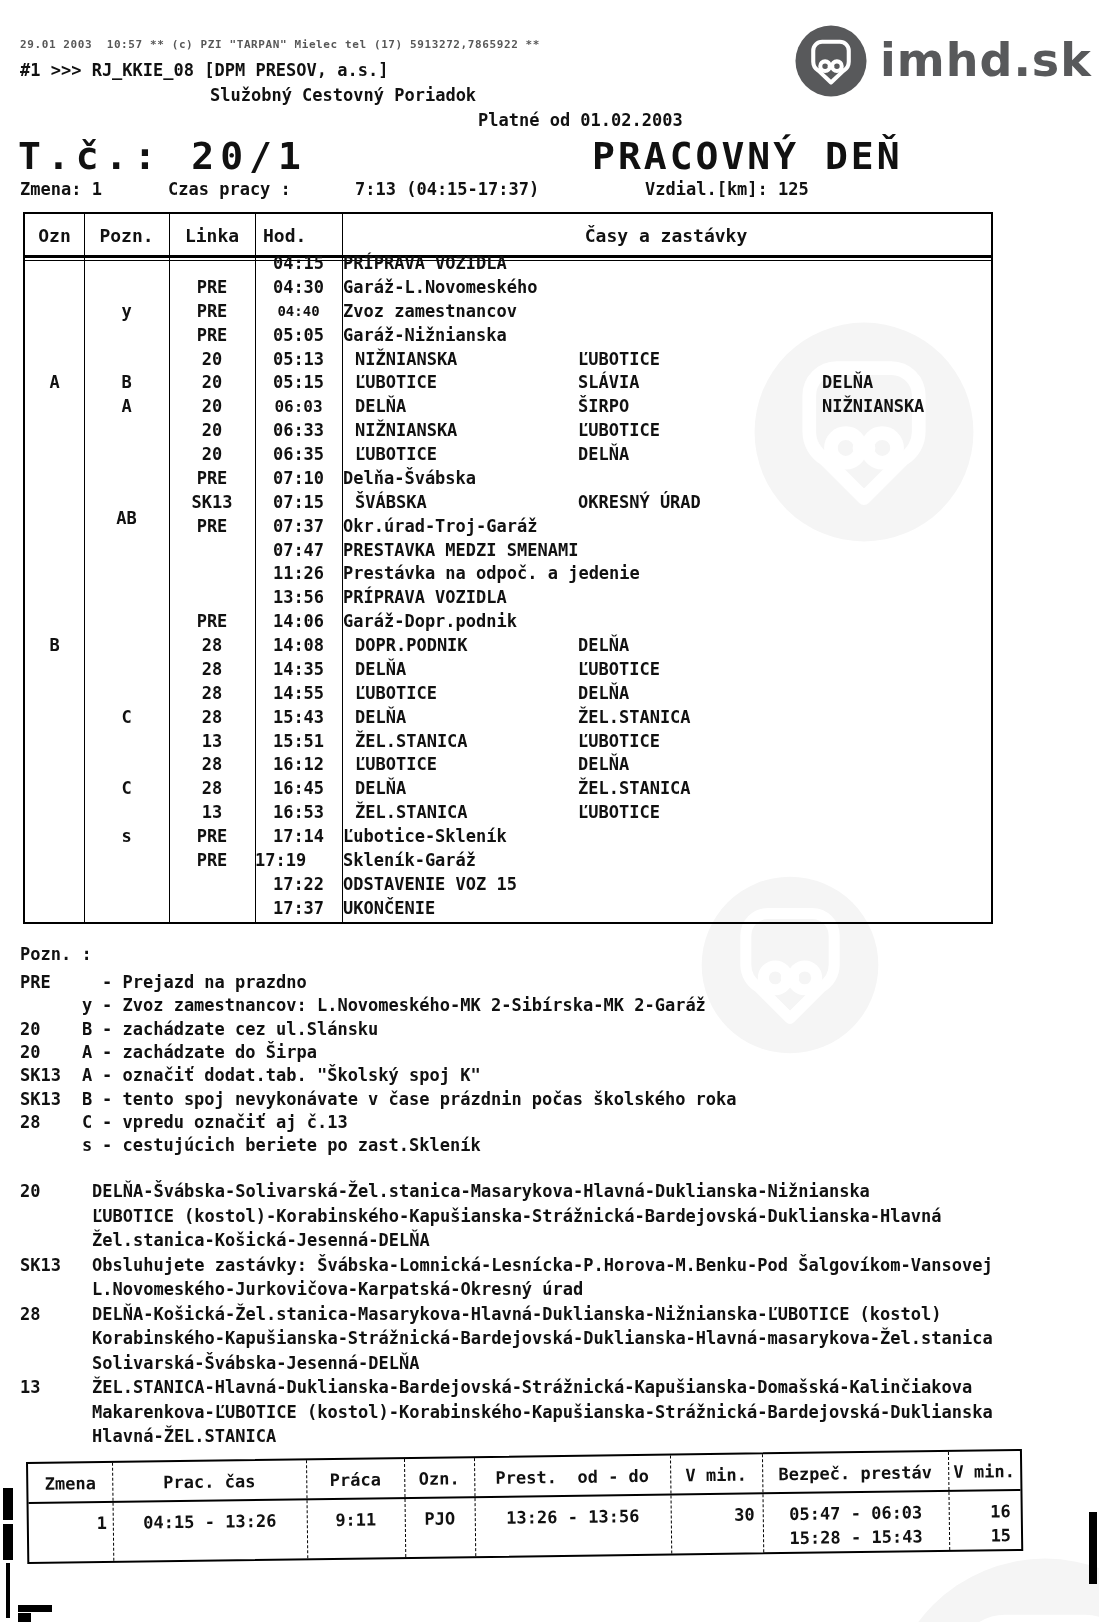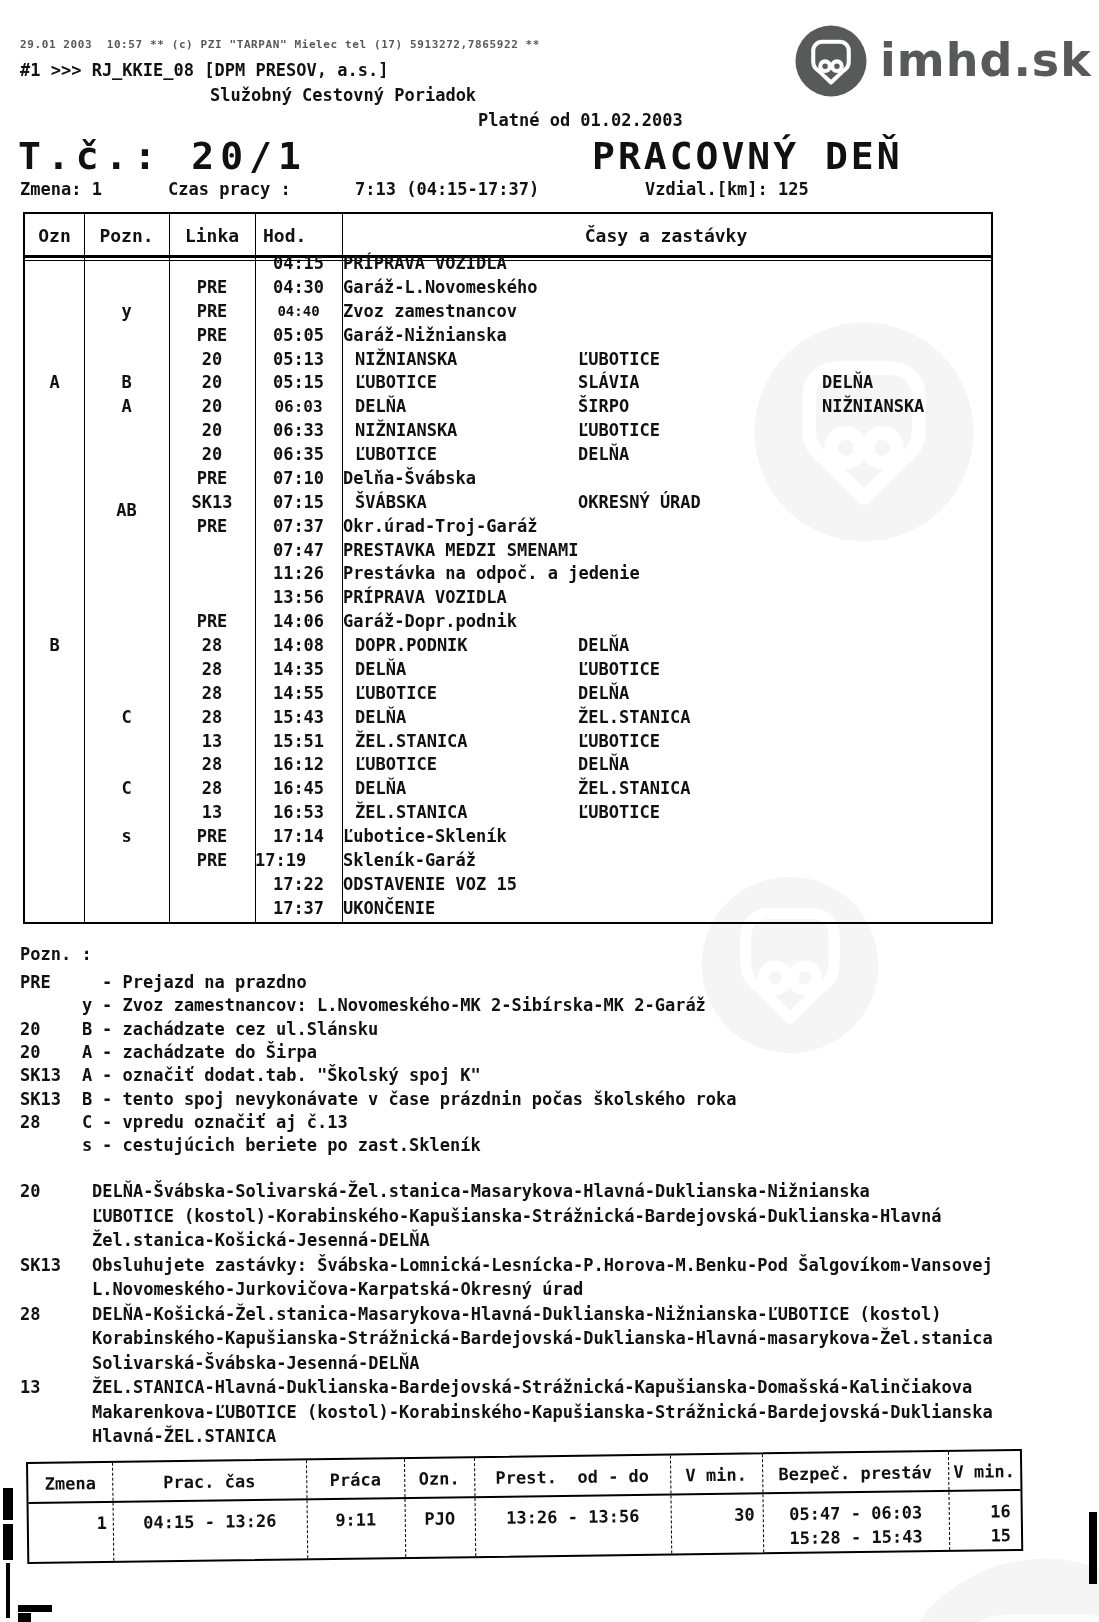--- a/index.html
+++ b/index.html
@@ -122,21 +122,21 @@
       <div style="position: absolute; white-space: pre; top: 205.16px; height: 23.88px; line-height: 23.88px; font-size: 17px; font-weight: bold; left: 230px; width: 87px; text-align: center;">06:33</div>
       <div style="position: absolute; white-space: pre; top: 205.16px; height: 23.88px; line-height: 23.88px; font-size: 17px; font-weight: bold; left: 330px;">NIŽNIANSKA</div>
       <div style="position: absolute; white-space: pre; top: 205.16px; height: 23.88px; line-height: 23.88px; font-size: 17px; font-weight: bold; left: 553px;">ĽUBOTICE</div>
       <div style="position: absolute; white-space: pre; top: 229.04px; height: 23.88px; line-height: 23.88px; font-size: 17px; font-weight: bold; left: 144px; width: 86px; text-align: center;">20</div>
       <div style="position: absolute; white-space: pre; top: 229.04px; height: 23.88px; line-height: 23.88px; font-size: 17px; font-weight: bold; left: 230px; width: 87px; text-align: center;">06:35</div>
       <div style="position: absolute; white-space: pre; top: 229.04px; height: 23.88px; line-height: 23.88px; font-size: 17px; font-weight: bold; left: 330px;">ĽUBOTICE</div>
       <div style="position: absolute; white-space: pre; top: 229.04px; height: 23.88px; line-height: 23.88px; font-size: 17px; font-weight: bold; left: 553px;">DELŇA</div>
       <div style="position: absolute; white-space: pre; top: 252.92px; height: 23.88px; line-height: 23.88px; font-size: 17px; font-weight: bold; left: 144px; width: 86px; text-align: center;">PRE</div>
       <div style="position: absolute; white-space: pre; top: 252.92px; height: 23.88px; line-height: 23.88px; font-size: 17px; font-weight: bold; left: 230px; width: 87px; text-align: center;">07:10</div>
       <div style="position: absolute; white-space: pre; top: 252.92px; height: 23.88px; line-height: 23.88px; font-size: 17px; font-weight: bold; left: 318px;">Delňa-Švábska</div>
-      <div style="position: absolute; white-space: pre; top: 285px; height: 23.88px; line-height: 23.88px; font-size: 17px; font-weight: bold; left: 59px; width: 85px; text-align: center;">AB</div>
+      <div style="position: absolute; white-space: pre; top: 293px; height: 23.88px; line-height: 23.88px; font-size: 17px; font-weight: bold; left: 59px; width: 85px; text-align: center;">AB</div>
       <div style="position: absolute; white-space: pre; top: 276.8px; height: 23.88px; line-height: 23.88px; font-size: 17px; font-weight: bold; left: 144px; width: 86px; text-align: center;">SK13</div>
       <div style="position: absolute; white-space: pre; top: 276.8px; height: 23.88px; line-height: 23.88px; font-size: 17px; font-weight: bold; left: 230px; width: 87px; text-align: center;">07:15</div>
       <div style="position: absolute; white-space: pre; top: 276.8px; height: 23.88px; line-height: 23.88px; font-size: 17px; font-weight: bold; left: 330px;">ŠVÁBSKA</div>
       <div style="position: absolute; white-space: pre; top: 276.8px; height: 23.88px; line-height: 23.88px; font-size: 17px; font-weight: bold; left: 553px;">OKRESNÝ ÚRAD</div>
       <div style="position: absolute; white-space: pre; top: 300.68px; height: 23.88px; line-height: 23.88px; font-size: 17px; font-weight: bold; left: 144px; width: 86px; text-align: center;">PRE</div>
       <div style="position: absolute; white-space: pre; top: 300.68px; height: 23.88px; line-height: 23.88px; font-size: 17px; font-weight: bold; left: 230px; width: 87px; text-align: center;">07:37</div>
       <div style="position: absolute; white-space: pre; top: 300.68px; height: 23.88px; line-height: 23.88px; font-size: 17px; font-weight: bold; left: 318px;">Okr.úrad-Troj-Garáž</div>
       <div style="position: absolute; white-space: pre; top: 324.56px; height: 23.88px; line-height: 23.88px; font-size: 17px; font-weight: bold; left: 230px; width: 87px; text-align: center;">07:47</div>
       <div style="position: absolute; white-space: pre; top: 324.56px; height: 23.88px; line-height: 23.88px; font-size: 17px; font-weight: bold; left: 318px;">PRESTAVKA MEDZI SMENAMI</div>
       <div style="position: absolute; white-space: pre; top: 348.44px; height: 23.88px; line-height: 23.88px; font-size: 17px; font-weight: bold; left: 230px; width: 87px; text-align: center;">11:26</div>

